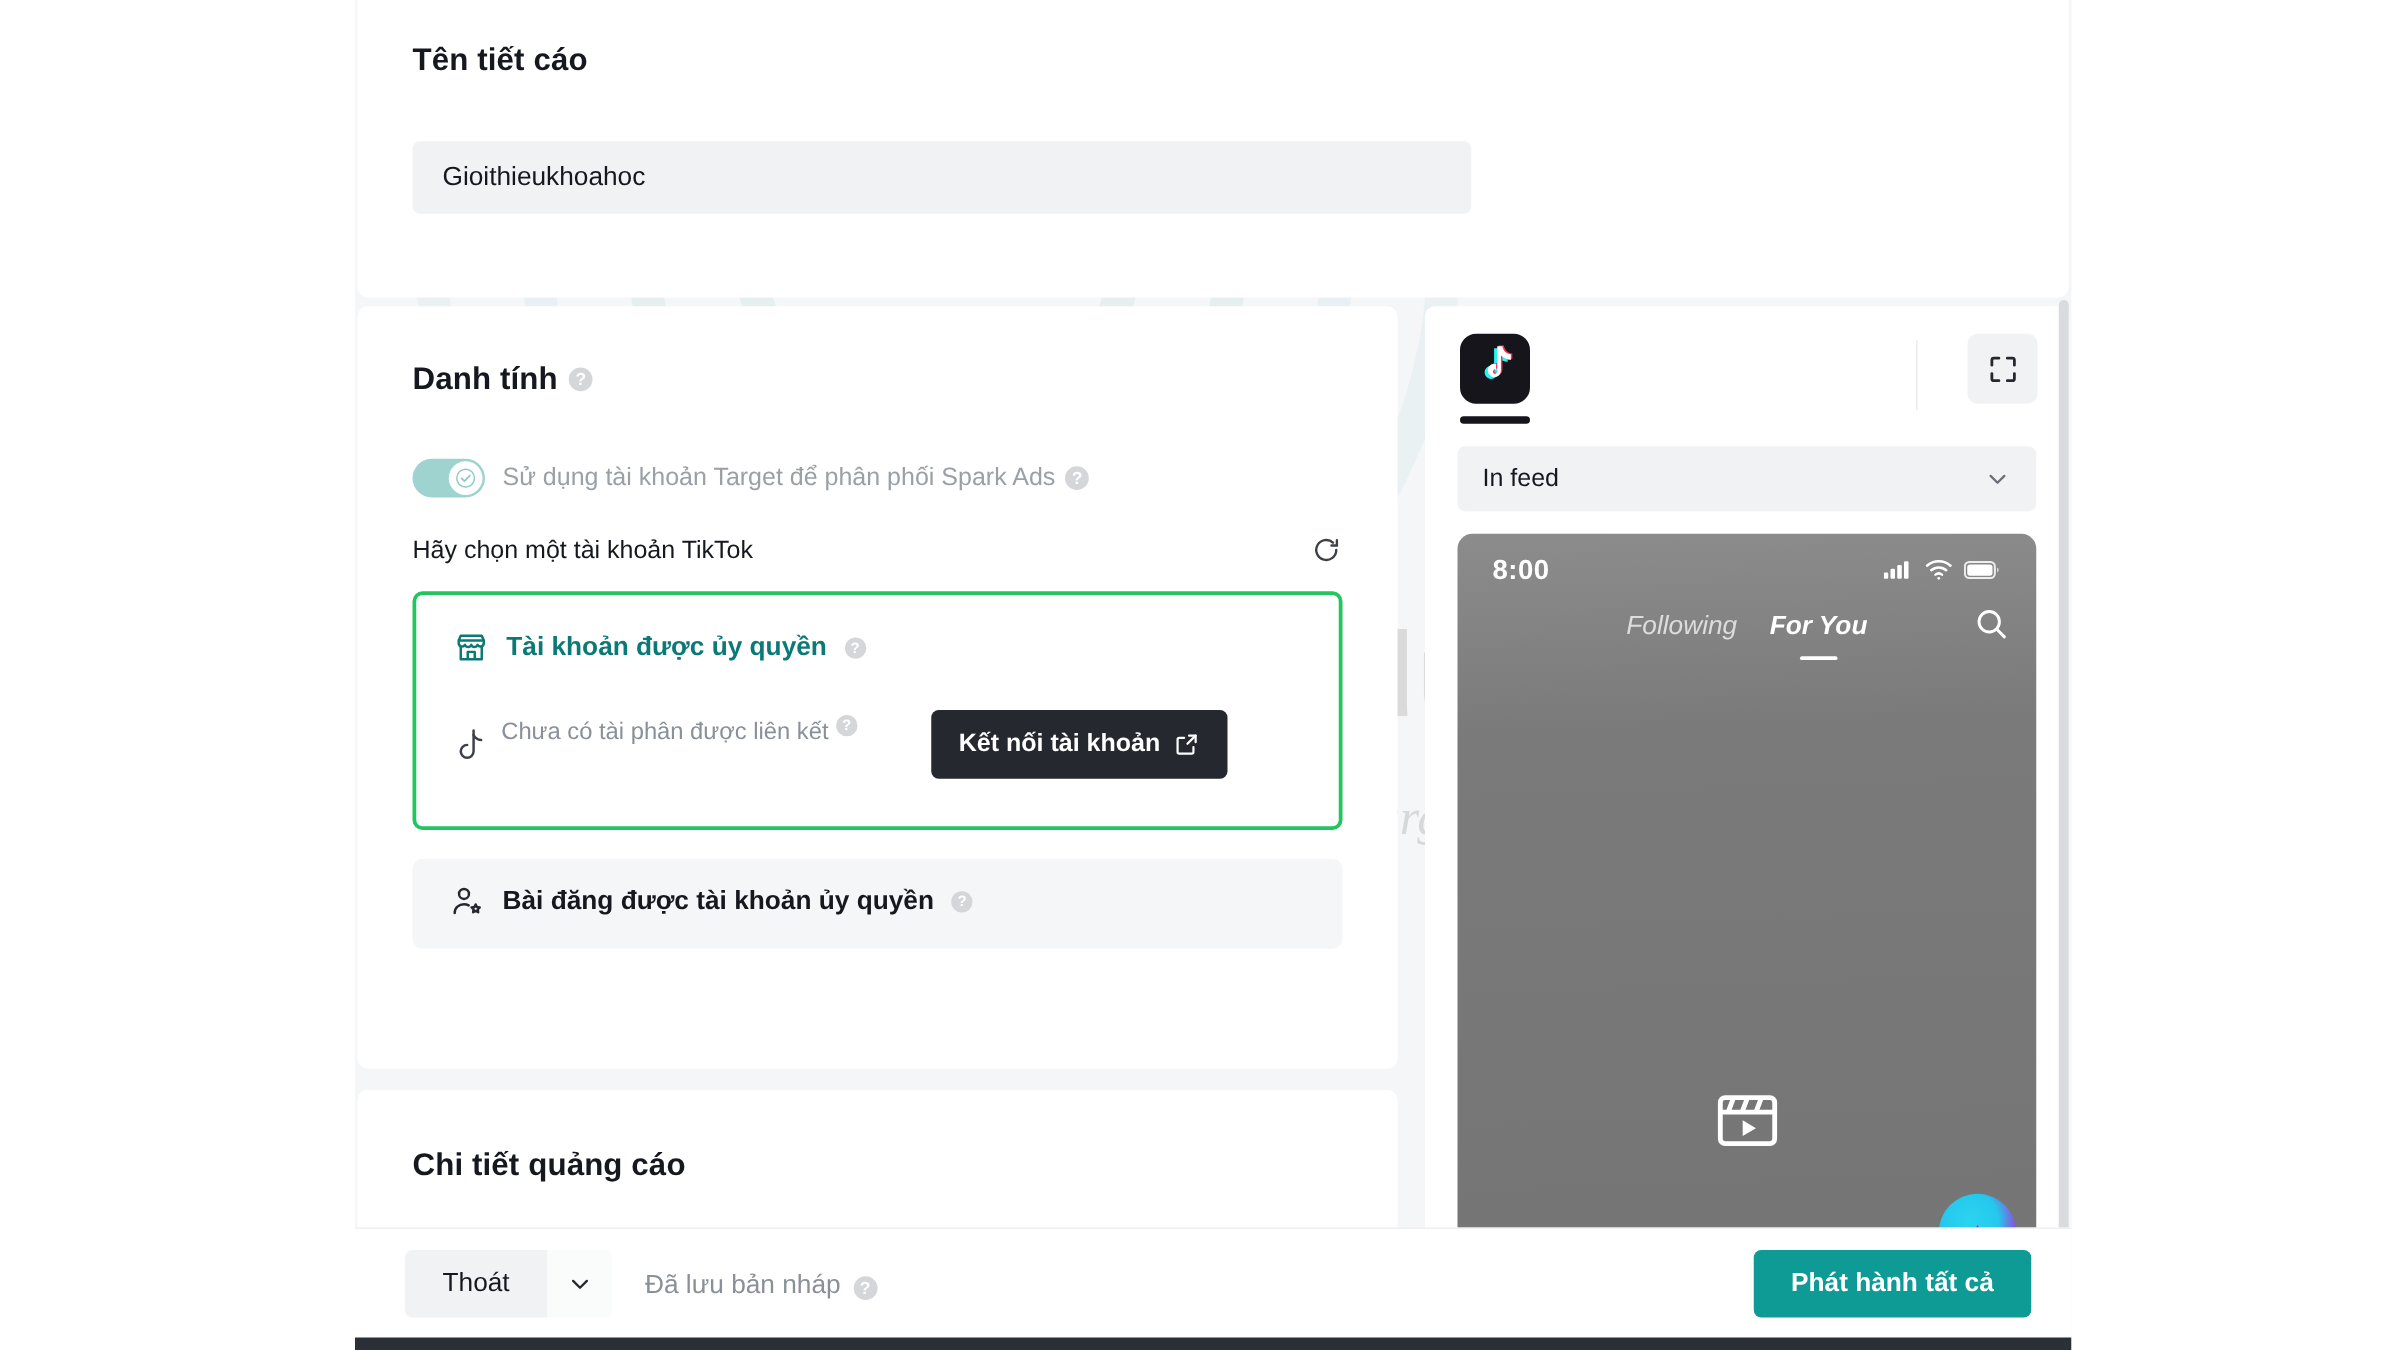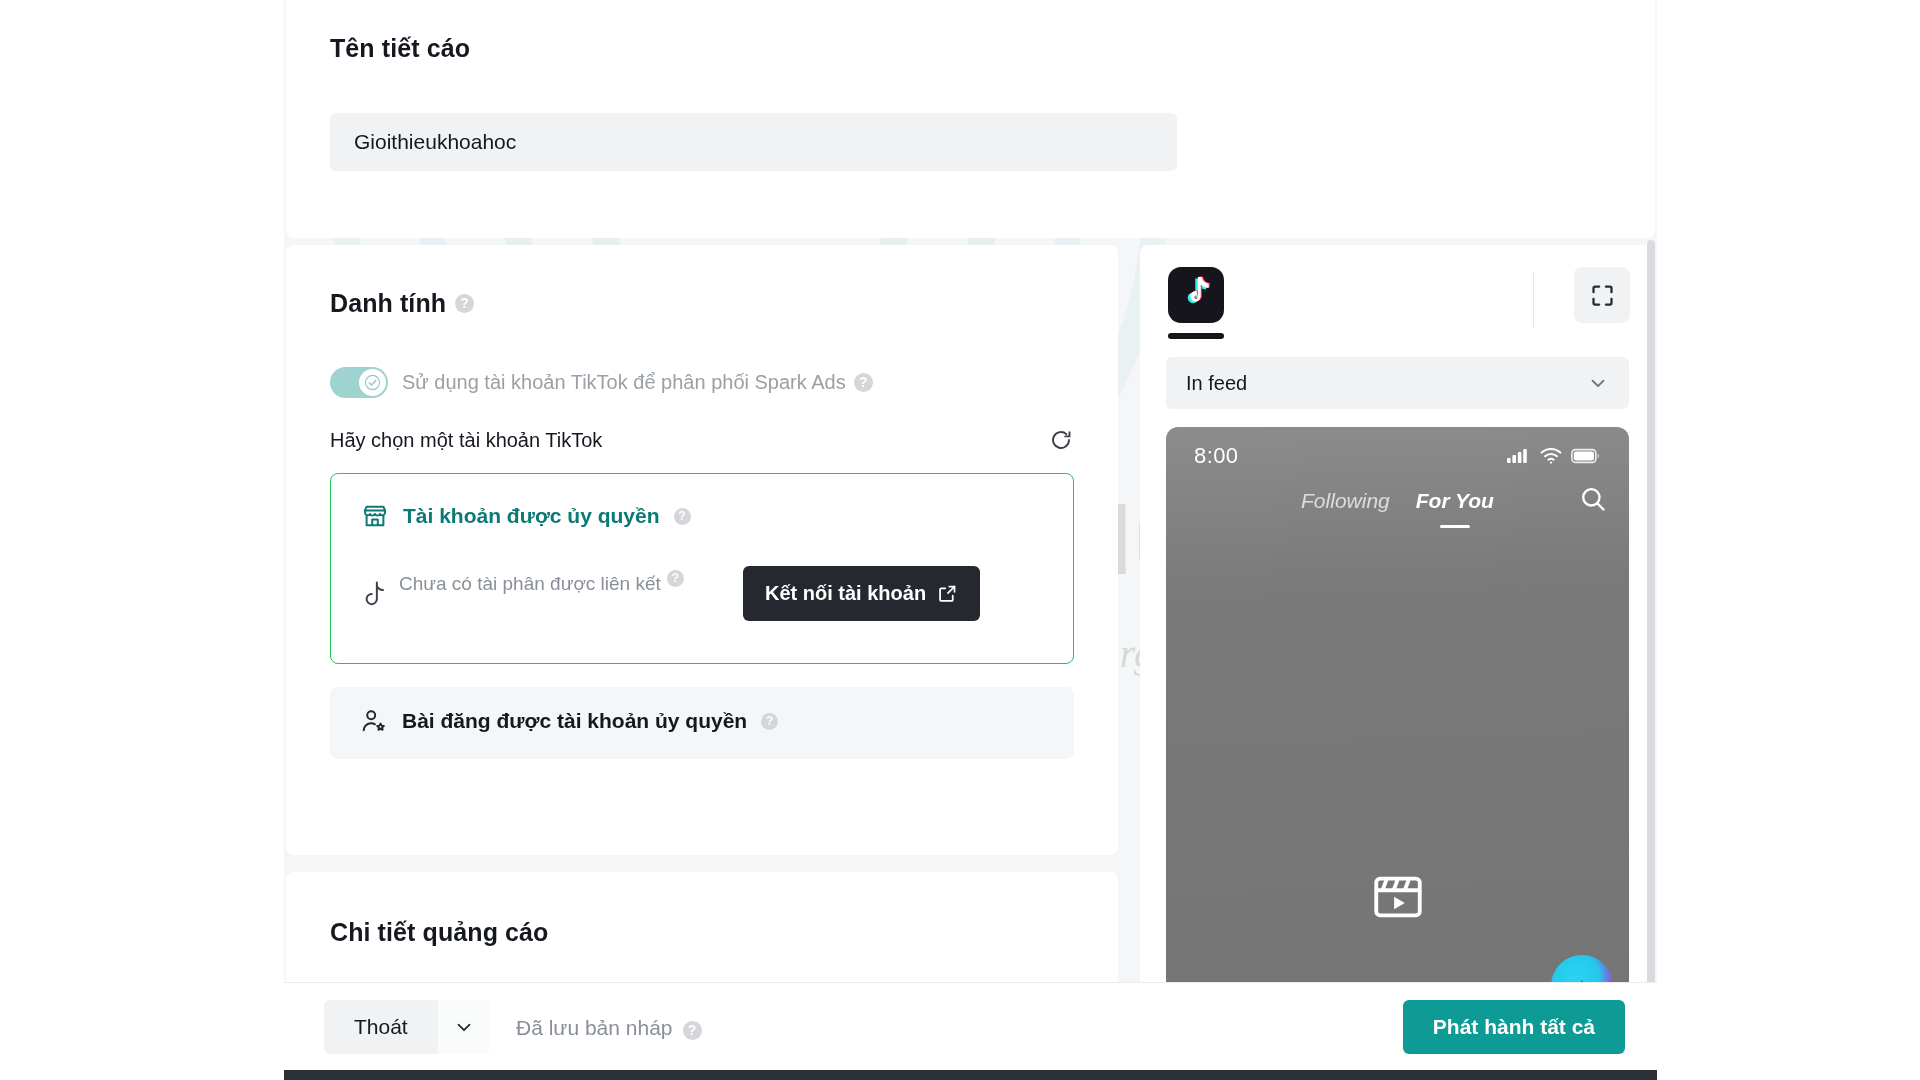--- a/index.html
+++ b/index.html
@@ -128,21 +128,21 @@
     width: 744px;
     display:flex; align-items:center; justify-content: space-between;
   }
   #choose-label { font-size: 20px; color: #15181f; }
   #refresh-btn { width: 26px; height: 26px; display:flex;align-items:center;justify-content:center;cursor:pointer; }
 
   
   #opt-authorized {
     position: absolute; left: 44px; top: 228px;
     width: 744px; height: 191px;
-    border: 1px solid #22c55e;
+    border: 3px solid #22c55e;
     border-radius: 8px;
     background: #ffffff;
   }
   .opt-head {
     position: absolute; left: 30px; top: 28px;
     display:flex; align-items:center; gap: 14px;
   }
   .opt-head-label { font-size: 21px; font-weight: 700; color: #0b7a76; }
   .opt-head-label.dark { color:#15181f; }
 
@@ -231,21 +231,21 @@
     border-radius: 12px 12px 0 0;
     background: linear-gradient(178deg, #8c8c8c 0%, #7a7a7a 28%, #757575 100%);
     overflow: hidden;
   }
   #phone-status {
     position: absolute; left: 0; top: 16px; width: 100%;
     display: flex; align-items: center; justify-content: space-between;
     padding: 0 28px;
     color: #ffffff;
   }
-  #phone-time { font-size: 22px; font-weight: 400; letter-spacing:.4px; }
+  #phone-time { font-size: 22px; font-weight: 700; letter-spacing:.4px; }
   #phone-status-icons { display:flex; align-items:center; gap: 9px; }
 
   #phone-tabs {
     position: absolute; left: 0; top: 62px; width: 100%;
     display: flex; align-items: center; justify-content: center;
     gap: 26px;
   }
   .ph-tab { font-size: 21px; color: rgba(255,255,255,.72); font-style: italic; }
   .ph-tab.active { color: #ffffff; font-weight: 700; position: relative; }
   .ph-tab.active::after {
@@ -365,21 +365,21 @@
     <div id="toggle-row">
       <div class="toggle">
         <div class="knob">
           <svg width="17" height="17" viewBox="0 0 24 24">
             <circle cx="12" cy="12" r="10" fill="none" stroke="#8fc9c3" stroke-width="1.6"></circle>
             <path d="M7.5 12.3l3.2 3.2 6-6.4" fill="none" stroke="#8fc9c3" stroke-width="2" stroke-linecap="round" stroke-linejoin="round"></path>
           </svg>
         </div>
       </div>
       <div class="toggle-label">
-        <span>Sử dụng tài khoản TikTok để phân phối Spark Ads</span>
+        <span>Sử dụng tài khoản Target để phân phối Spark Ads</span>
         <span class="help-ico">?</span>
       </div>
     </div>
 
     <div id="choose-row">
       <span id="choose-label">Hãy chọn một tài khoản TikTok</span>
       <span id="refresh-btn">
         <svg width="24" height="24" viewBox="0 0 24 24" fill="none" stroke="#3c4149" stroke-width="1.9" stroke-linecap="round">
           <path d="M20 12a8 8 0 1 1-2.6-5.9"></path>
           <path d="M20.5 4.2v4.2h-4.3"></path>

